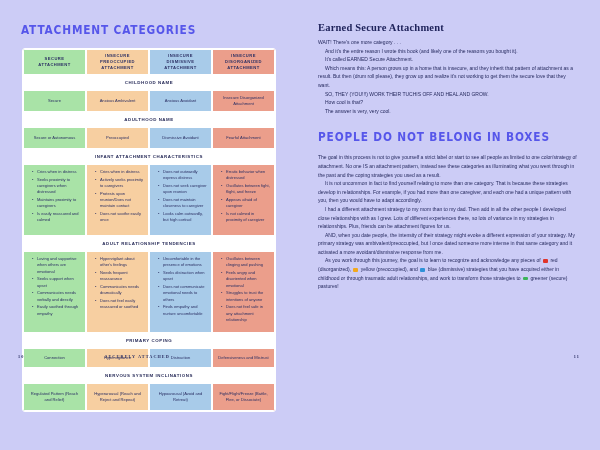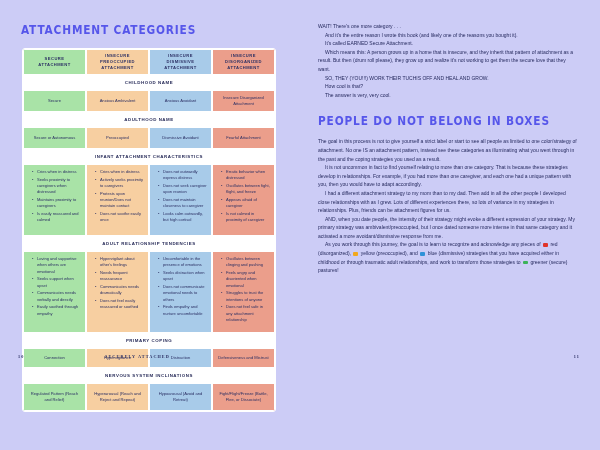--- a/index.html
+++ b/index.html
@@ -232,20 +232,21 @@
       </div>
 
     </div>
 
     <div class="footer f-pg-l">10</div>
     <div class="footer f-ti-l">SECURELY ATTACHED</div>
   </div>
 
   <div class="page page-right">
 
+    <h2 class="serif-head">Earned Secure Attachment</h2>
 
     <p class="body-txt blk">WAIT! There's one more category . . .</p>
     <p class="body-txt blk ind">And it's the entire reason I wrote this book (and likely one of the reasons you bought it).</p>
     <p class="body-txt blk ind">It's called EARNED Secure Attachment.</p>
     <p class="body-txt blk ind">Which means this: A person grows up in a home that is insecure, and they inherit that pattern of attachment as a result. But then (drum roll please), they grow up and realize it's not working to get them the secure love that they want.</p>
     <p class="body-txt blk ind">SO, THEY (YOU!!!) WORK THEIR TUCHIS OFF AND HEAL AND GROW.</p>
     <p class="body-txt blk ind">How cool is that?</p>
     <p class="body-txt blk ind">The answer is very, very cool.</p>
 
     <div class="gap"></div>

